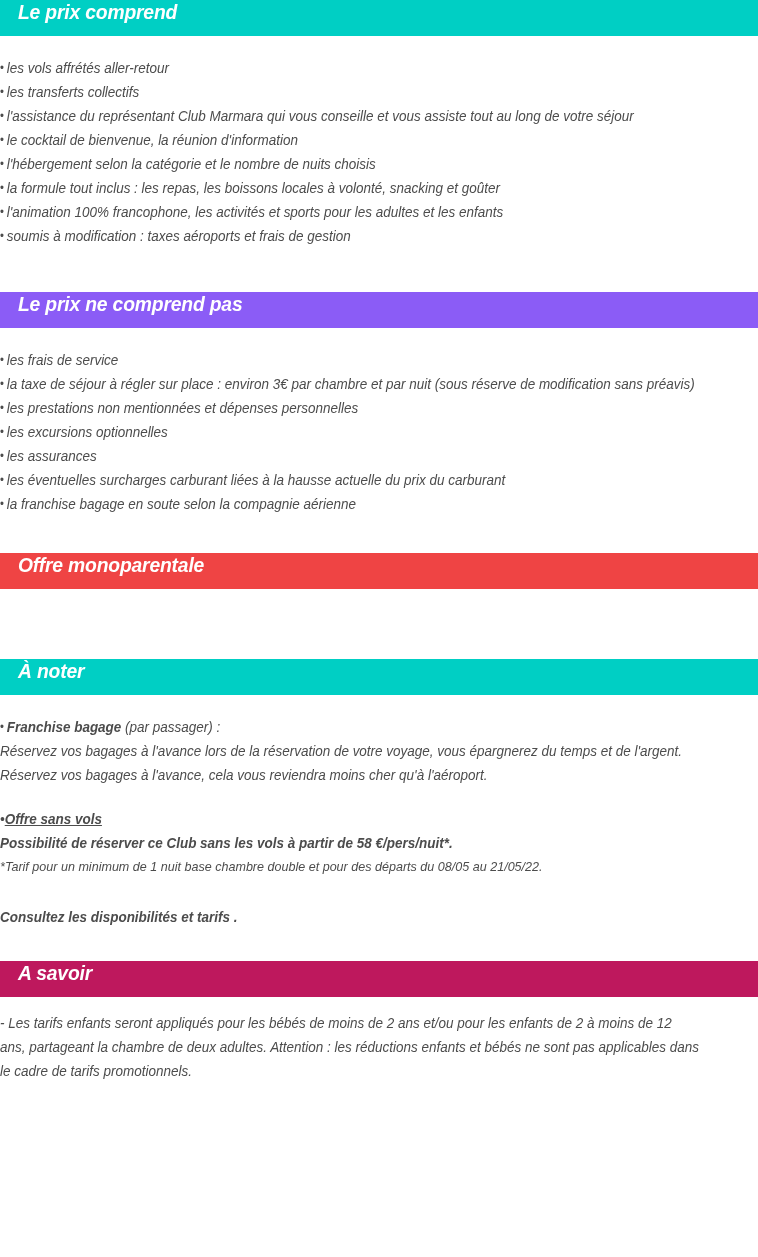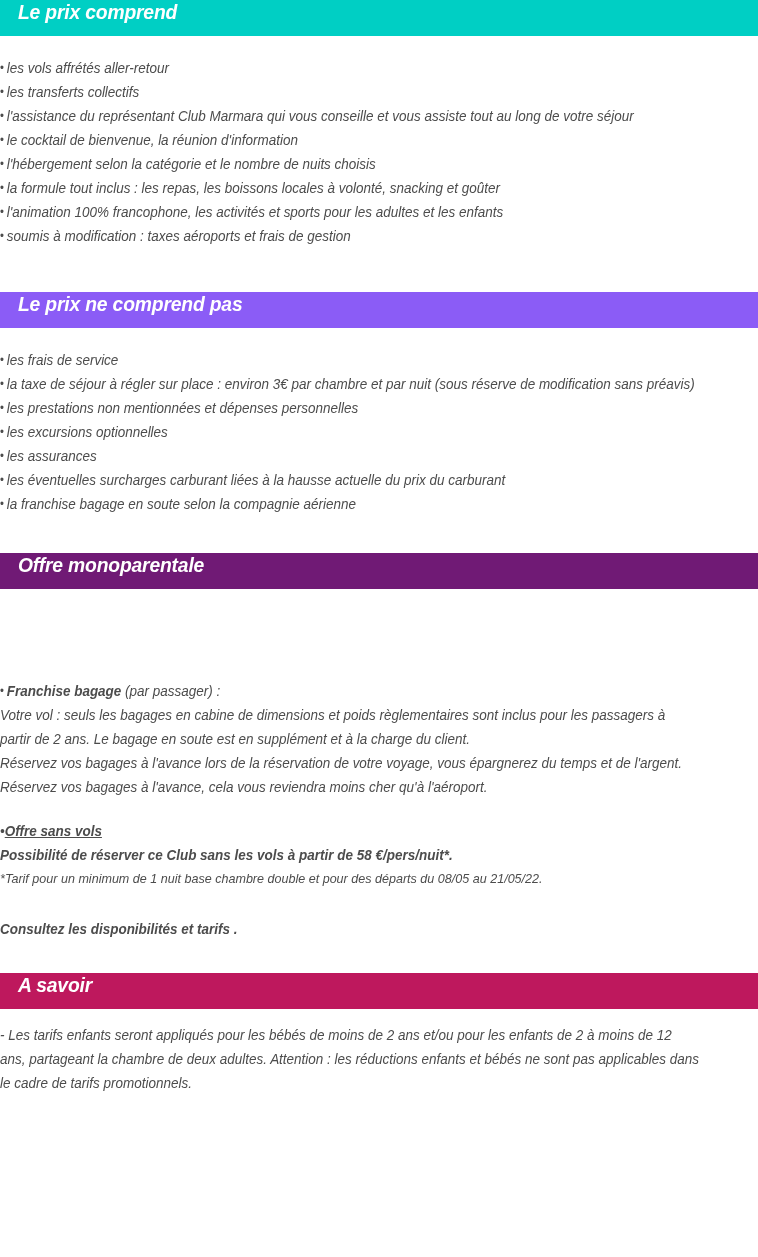--- a/index.html
+++ b/index.html
@@ -127,33 +127,35 @@
     <div class="bullet-line"><span class="dot">•</span><span>la taxe de séjour à régler sur place : environ 3€ par chambre et par nuit (sous réserve de modification sans préavis)</span></div>
     <div class="bullet-line"><span class="dot">•</span><span>les prestations non mentionnées et dépenses personnelles</span></div>
     <div class="bullet-line"><span class="dot">•</span><span>les excursions optionnelles</span></div>
     <div class="bullet-line"><span class="dot">•</span><span>les assurances</span></div>
     <div class="bullet-line"><span class="dot">•</span><span>les éventuelles surcharges carburant liées à la hausse actuelle du prix du carburant</span></div>
     <div class="bullet-line"><span class="dot">•</span><span>la franchise bagage en soute selon la compagnie aérienne</span></div>
   </div>
 
   <div class="gap-37"></div>
 
-  <div class="band" style="background: #701a75;">
+  <div class="band" style="background: #ef4444;">
     <span class="band-title" style="color: rgb(255, 255, 255);">Offre monoparentale</span>
   </div>
   <div class="gap-26"></div>
 
   <div class="gap-44"></div>
 
+  <div class="band" style="background: rgb(0, 207, 196);">
+    <span class="band-title" style="color: rgb(255, 255, 255);">À noter</span>
+  </div>
   <div class="gap-20"></div>
   <div class="body-block">
 
     <div class="lead line"><span class="dot">•</span><span class="bold">Franchise bagage</span><span> (par passager) :</span></div>
 
-    <div class="para"><span class="squeeze">Votre vol : seuls les bagages en cabine de dimensions et poids règlementaires sont inclus pour les passagers à partir de 2 ans. Le bagage en soute est en supplément et à la charge du client.</span></div>
 
     <div class="line">Réservez vos bagages à l'avance lors de la réservation de votre voyage, vous épargnerez du temps et de l'argent.</div>
     <div class="line">Réservez vos bagages à l'avance, cela vous reviendra moins cher qu'à l'aéroport.</div>
 
     <div class="gap-20"></div>
 
     <div class="line"><span class="dot">•</span><span class="bold ul">Offre sans vols</span></div>
 
     <div class="line bold">Possibilité de réserver ce Club sans les vols à partir de 58 €/pers/nuit*.</div>
     <div class="line small">*Tarif pour un minimum de 1 nuit base chambre double et pour des départs du 08/05 au 21/05/22.</div>

